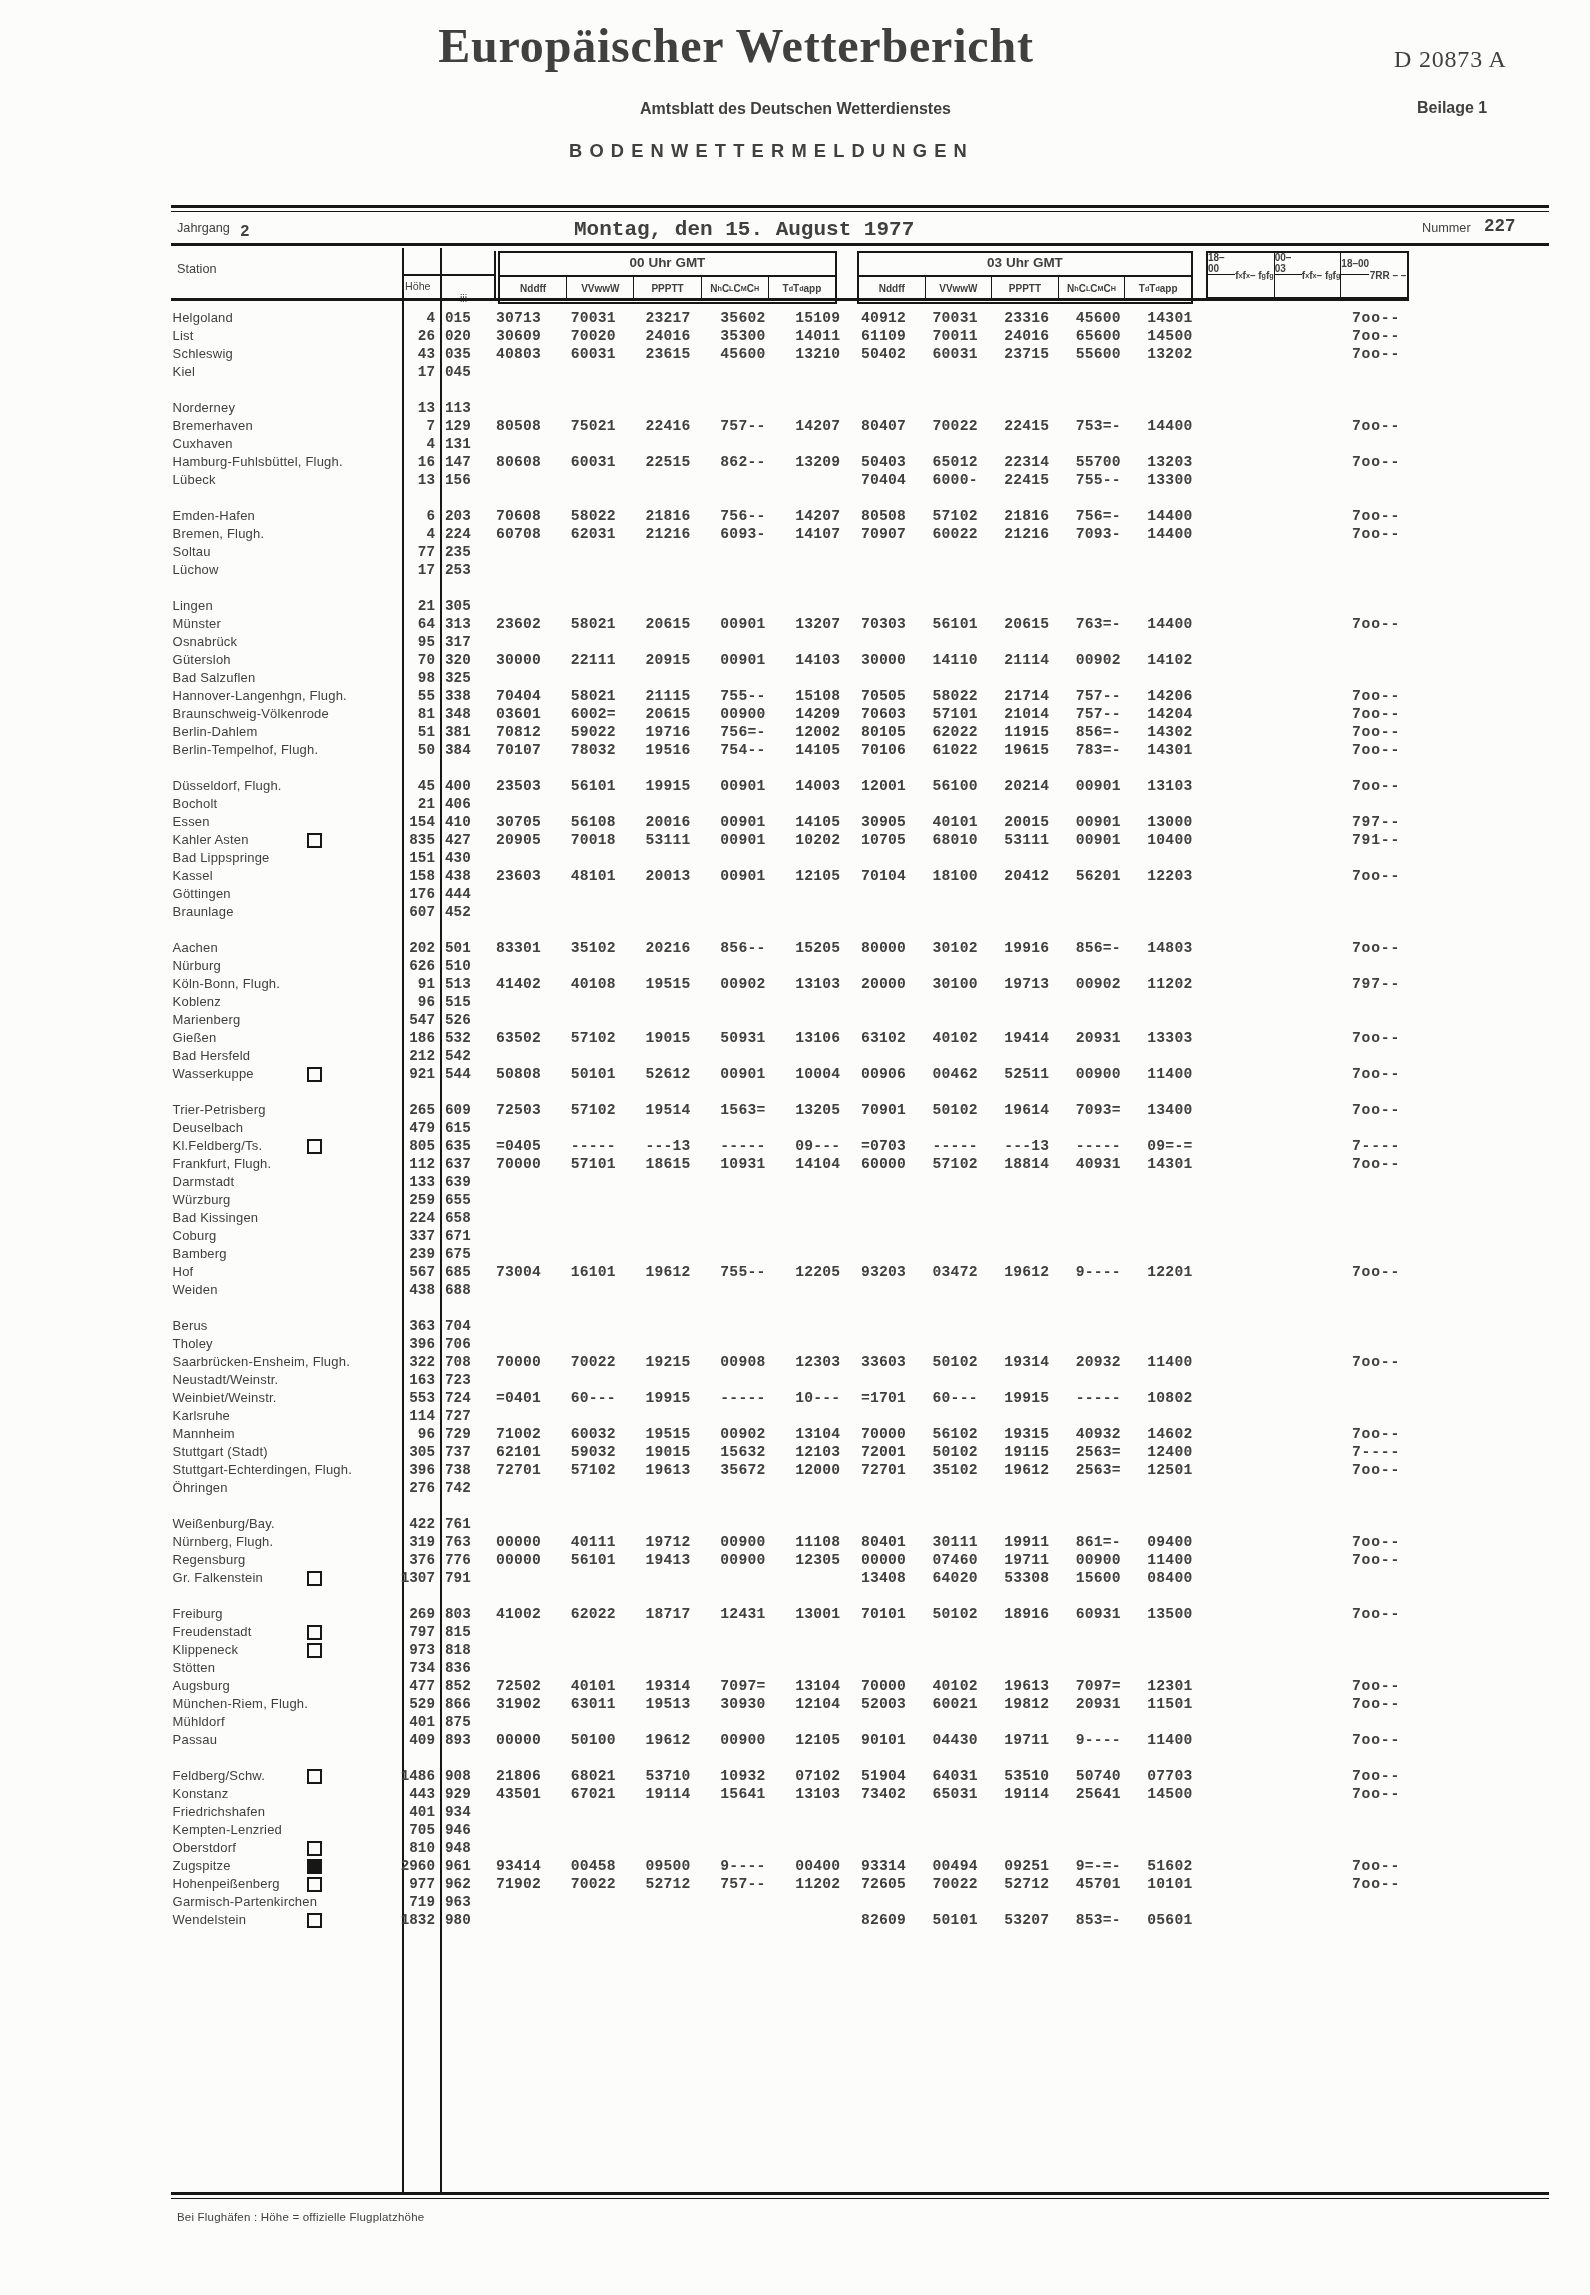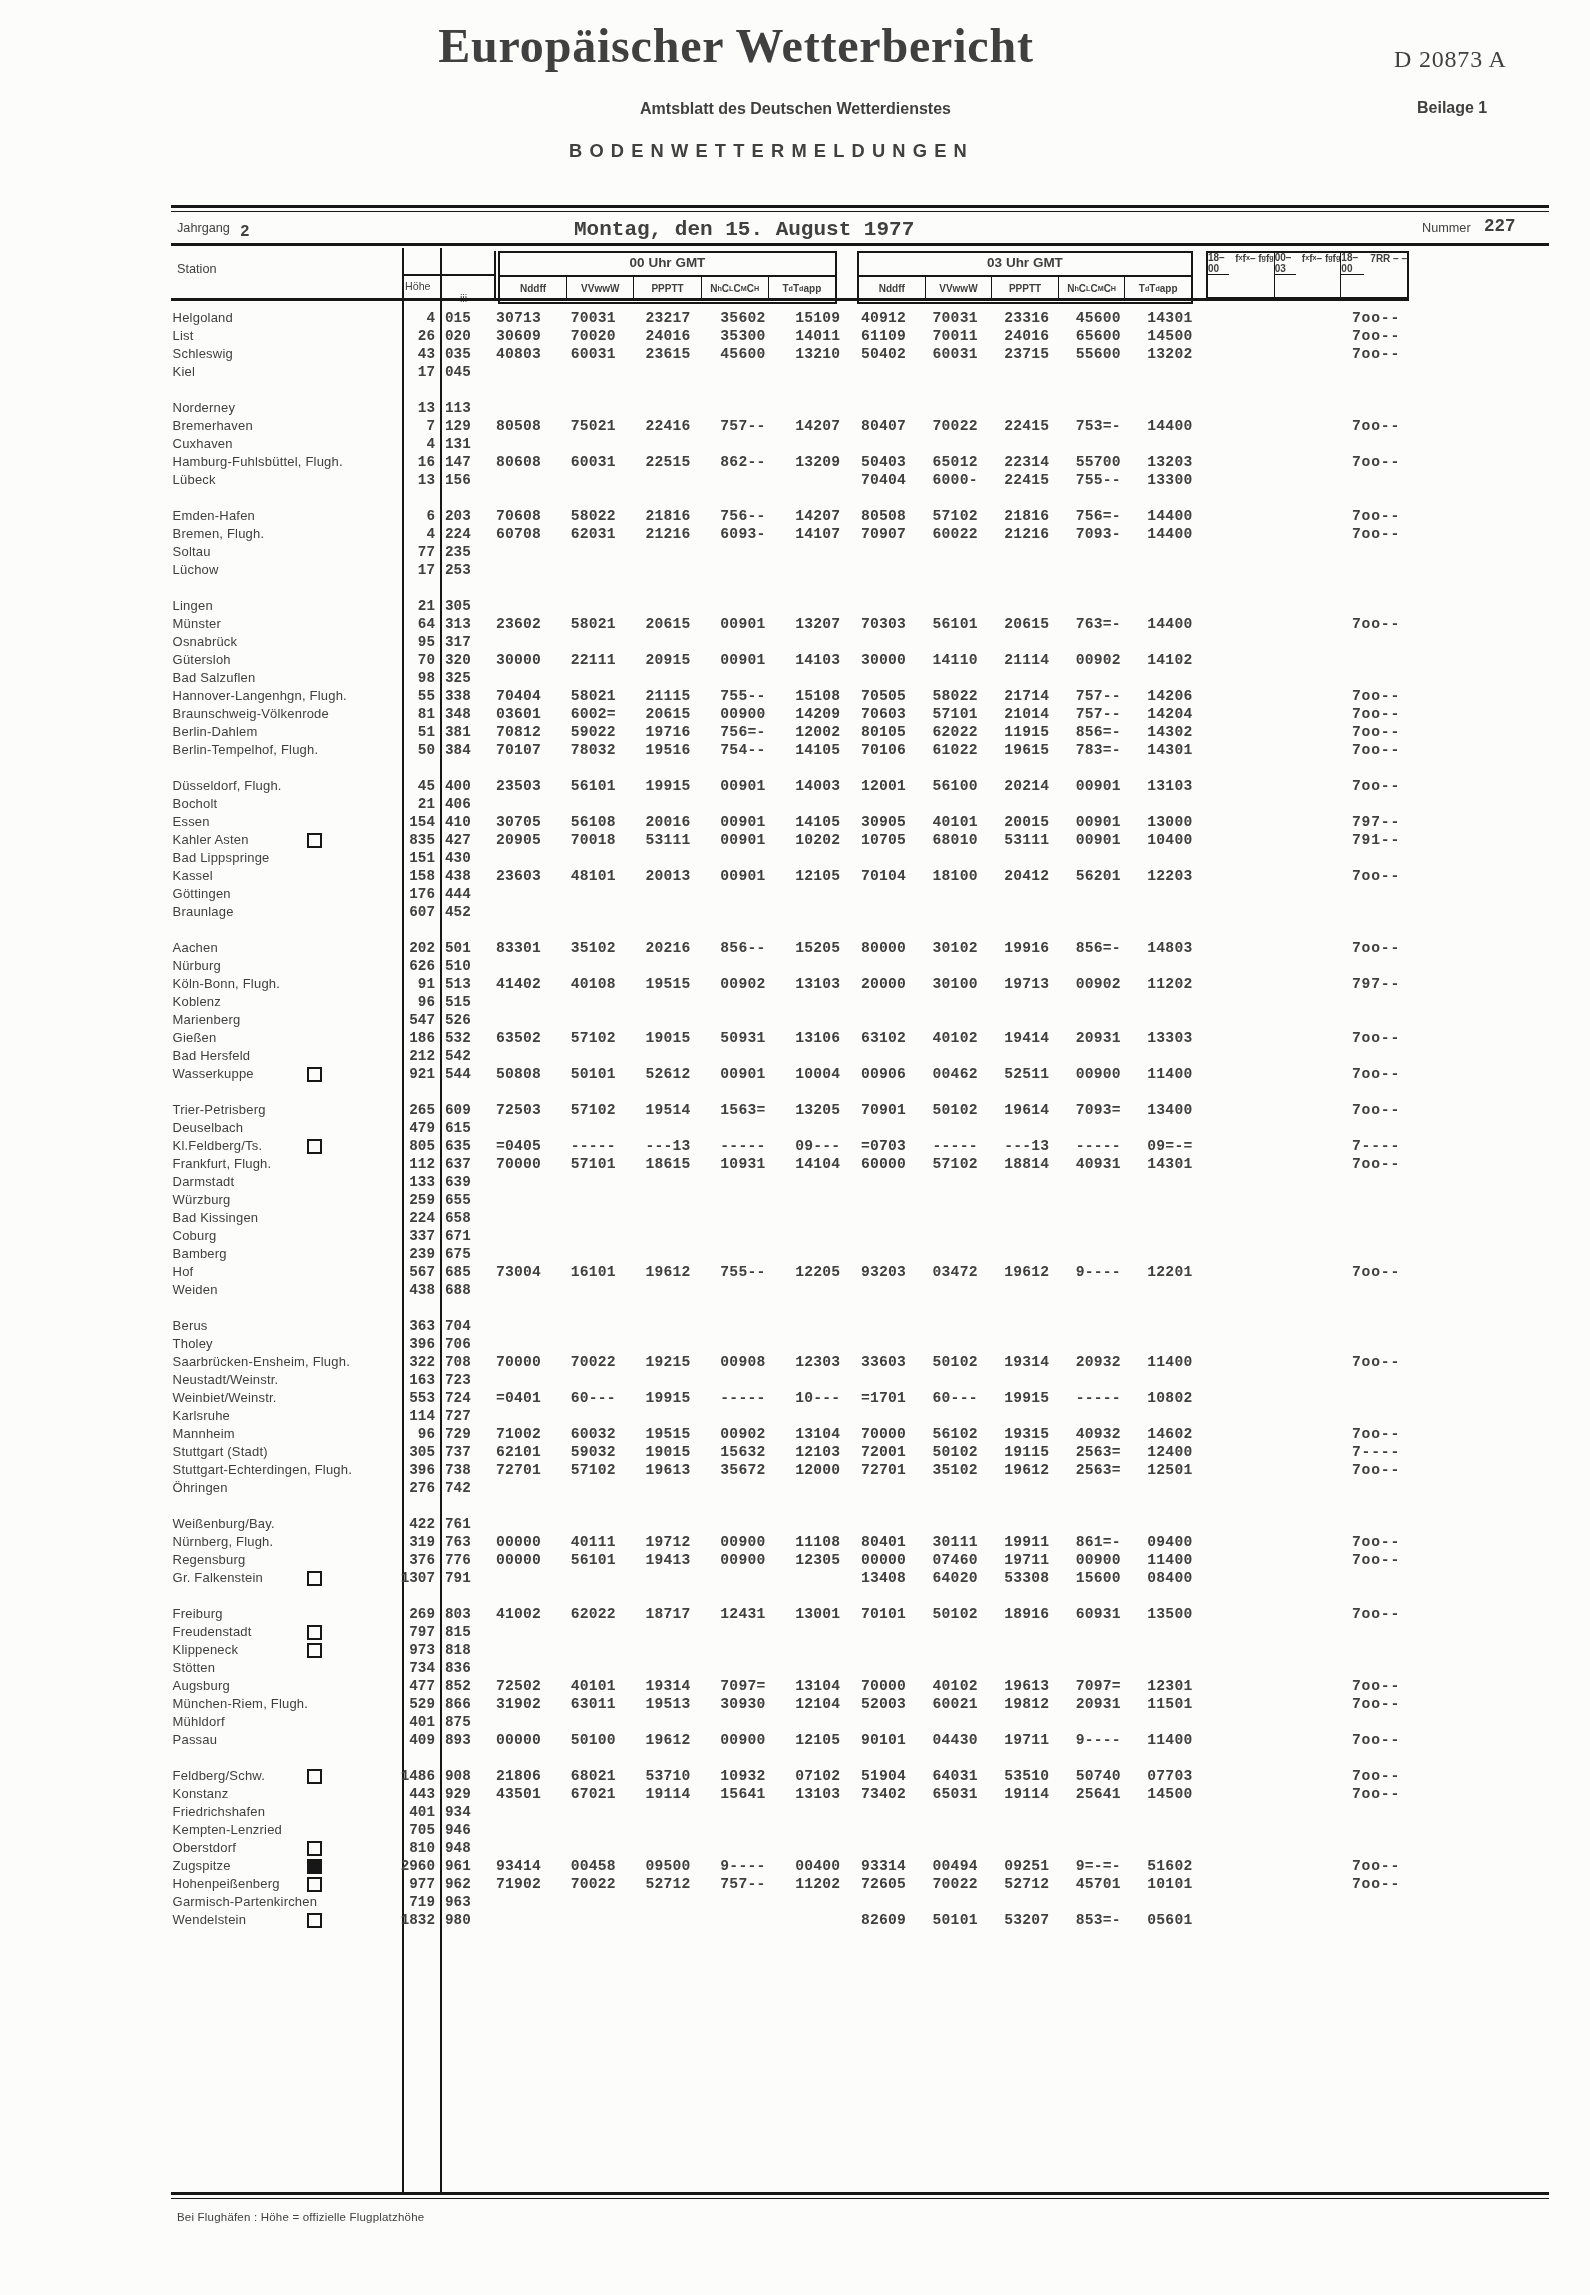--- a/index.html
+++ b/index.html
@@ -16,33 +16,33 @@
   .subtitle{left:0;right:0;top:100px;text-align:center;font-weight:bold;font-size:16px;}
   .beilage{left:1417px;top:99px;font-weight:bold;font-size:16px;}
   .section{left:0;right:48px;top:140px;text-align:center;font-size:18.3px;font-weight:bold;letter-spacing:7.2px;}
 
   .bandlabel{font-size:12.7px;}
   .bandval{font-size:16px;}
 
   .gmtbox{position:absolute;border:2.4px solid #171717;background:transparent;}
   .gtitle{height:21.5px;border-bottom:2px solid #171717;text-align:center;
           font-weight:bold;font-size:13.5px;line-height:20.7px;}
-  .gsub{display:flex;height:23px;justify-content:flex-end;}
+  .gsub{display:flex;height:23px;}
   .gsub .c{flex:1 1 0;border-left:1.6px solid #171717;display:flex;align-items:center;
            justify-content:center;font-size:10px;font-weight:bold;white-space:nowrap;}
   .gsub .c:first-child{border-left:none;}
   sub{font-size:7.2px;}
 
   .sbox{position:absolute;border:2.4px solid #171717;display:flex;}
   .scol{flex:1 1 0;border-left:1.6px solid #171717;display:flex;flex-direction:row;}
   .scol:first-child{border-left:none;}
   .scol .top{height:20.7px;border-bottom:1.6px solid #171717;display:flex;align-items:center;
              justify-content:center;font-size:10px;font-weight:bold;}
-  .scol .bot{flex:1;display:flex;justify-content:center;
-             font-size:10px;font-weight:bold;white-space:nowrap;margin-left:6px;}
+  .scol .bot{flex:1;display:flex;align-items:center;justify-content:center;
+             font-size:10px;font-weight:bold;white-space:nowrap;}
 
   .hdrsmall{position:absolute;font-size:10.7px;}
 
   #rows{position:absolute;left:171px;top:309px;width:1408px;}
   .row{position:relative;height:18px;}
   .row .st{position:absolute;left:1.6px;top:0.8px;font-size:13px;line-height:16px;white-space:nowrap;letter-spacing:0.2px;}
   .row .mk{position:absolute;left:136px;top:2.4px;width:11px;height:11px;}
   .mk.o{border:2px solid #171717;}
   .mk.f{border:2px solid #171717;background:#171717;}
   .row .hh{position:absolute;left:213px;top:0.8px;width:51px;text-align:right;font-size:14.3px;line-height:16px;}

